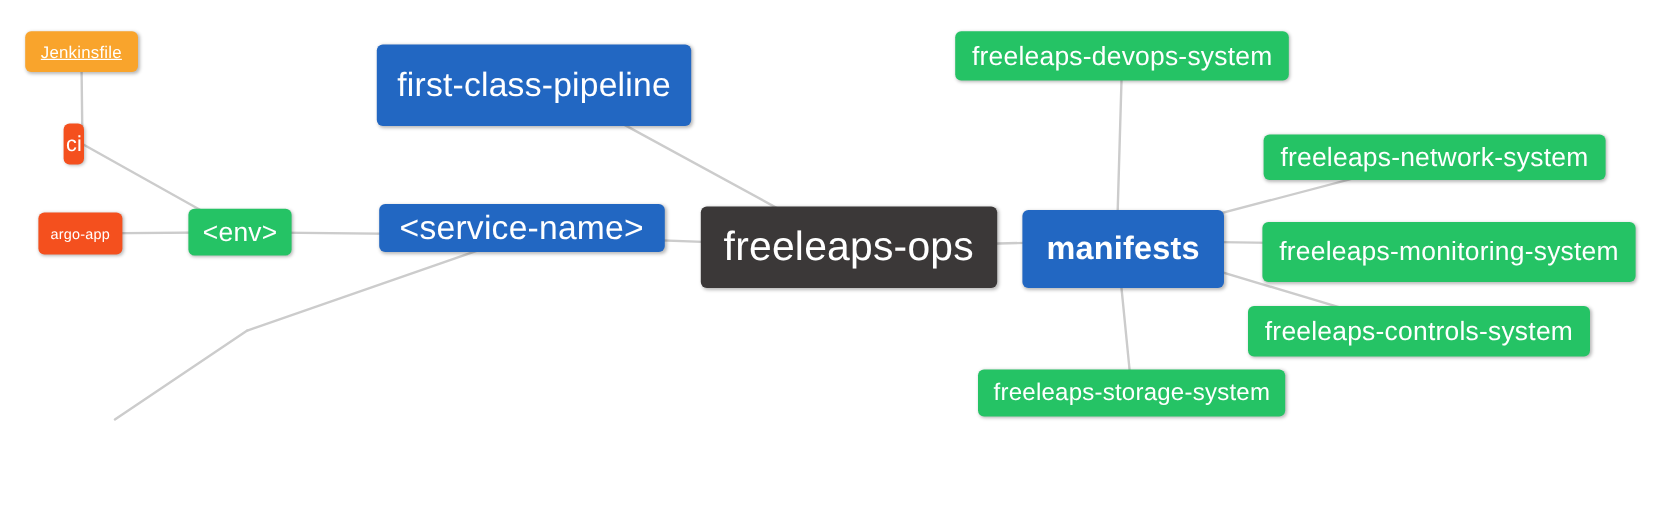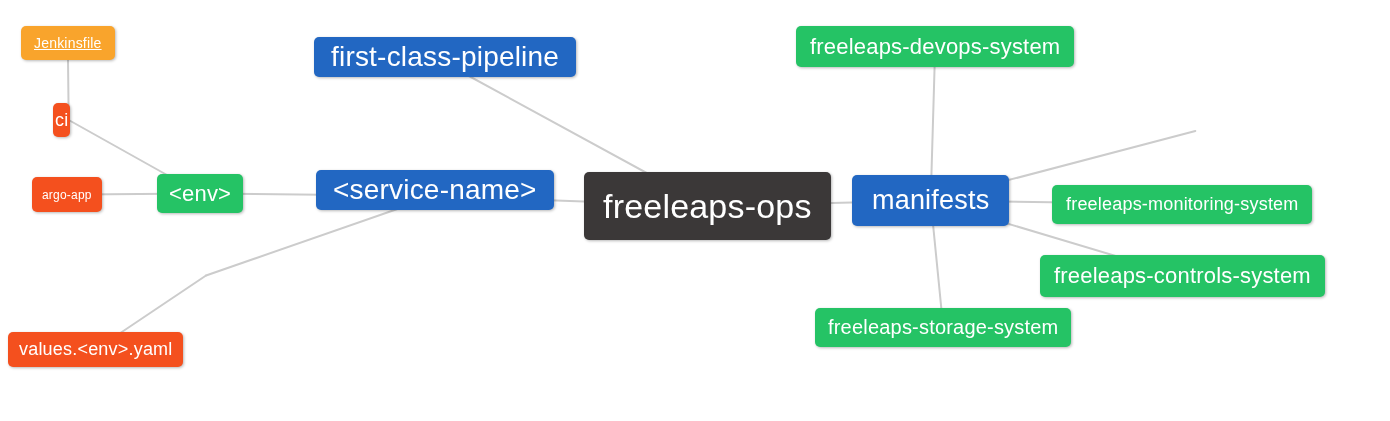--- a/index.html
+++ b/index.html
@@ -47,27 +47,27 @@
   .node-orange { background: var(--color-orange, #F9A42C); }
   .node-red    { background: var(--color-red,    #F4501E); }
   .node-dark   { background: var(--color-dark,   #3B3838); }
 
   #n-jenkinsfile          { left: 21px;   top: 26px;  font-size: 14px; height: 34px; padding: 0 13px; text-decoration: underline; }
   #n-ci                   { left: 53px;   top: 103px; font-size: 18px; height: 34px; padding: 0 2px;  }
   #n-argo_app             { left: 32px;   top: 177px; font-size: 12px; height: 35px; padding: 0 10px; }
   #n-env                  { left: 157px;  top: 174px; font-size: 22px; height: 39px; padding: 0 12px; text-align: center; }
   #n-helm_pkg             { left: 147px;  top: 255px; font-size: 22px; height: 41px; padding: 0 13px; }
   #n-values_env_yaml      { left: 8px;    top: 332px; font-size: 18px; height: 35px; padding: 0 11px; }
-  #n-first_class_pipeline { left: 314px;  top: 37px;  font-size: 28px; height: 40px; padding: 0 17px; }
+  #n-first_class_pipeline { left: 314px;  top: 37px;  font-size: 28px; height: 68px; padding: 0 17px; }
   #n-service_name         { left: 316px;  top: 170px; font-size: 28px; height: 40px; padding: 0 17px; }
   #n-freeleaps_ops        { left: 584px;  top: 172px; font-size: 34px; height: 68px; padding: 0 19px; }
-  #n-manifests            { left: 852px;  top: 175px; font-size: 27px; height: 51px; padding: 0 20px; }
+  #n-manifests            { left: 852px;  top: 175px; font-size: 27px; height: 65px; padding: 0 20px; font-weight: bold; }
   #n-devops_system        { left: 796px;  top: 26px;  font-size: 22px; height: 41px; padding: 0 14px; }
   #n-network_system       { left: 1053px; top: 112px; font-size: 22px; height: 38px; padding: 0 14px; }
-  #n-monitoring_system    { left: 1052px; top: 185px; font-size: 18px; height: 39px; padding: 0 14px; }
+  #n-monitoring_system    { left: 1052px; top: 185px; font-size: 22px; height: 50px; padding: 0 14px; }
   #n-controls_system      { left: 1040px; top: 255px; font-size: 22px; height: 42px; padding: 0 14px; }
   #n-storage_system       { left: 815px;  top: 308px; font-size: 20px; height: 39px; padding: 0 13px; }
 </style>
 </head>
 <body>
 
 <div id="canvas">
   <svg id="edge-layer" xmlns="http://www.w3.org/2000/svg">
       <line x1="67.7890625" y1="41.5" x2="68.703125" y2="120"></line>
       <line x1="68.703125" y1="120" x2="200.0859375" y2="193.5"></line>
@@ -87,31 +87,31 @@
 
   <div class="node node-orange" id="n-jenkinsfile">Jenkinsfile</div>
 
   <div class="node node-red" id="n-ci">ci</div>
 
   <div class="node node-red" id="n-argo_app">argo-app</div>
 
   <div class="node node-green" id="n-env">&lt;env&gt;</div>
 
 
-  <div class="node node-red" id="n-values_env_yaml">values.&lt;env&gt;.yaml</div>
 
   <div class="node node-blue" id="n-first_class_pipeline">first-class-pipeline</div>
 
   <div class="node node-blue" id="n-service_name">&lt;service-name&gt;</div>
 
   <div class="node node-dark" id="n-freeleaps_ops">freeleaps-ops</div>
 
   <div class="node node-blue" id="n-manifests">manifests</div>
 
   <div class="node node-green" id="n-devops_system">freeleaps-devops-system</div>
 
+  <div class="node node-green" id="n-network_system">freeleaps-network-system</div>
 
   <div class="node node-green" id="n-monitoring_system">freeleaps-monitoring-system</div>
 
   <div class="node node-green" id="n-controls_system">freeleaps-controls-system</div>
 
   <div class="node node-green" id="n-storage_system">freeleaps-storage-system</div>
 </div>
 
 </body></html>

